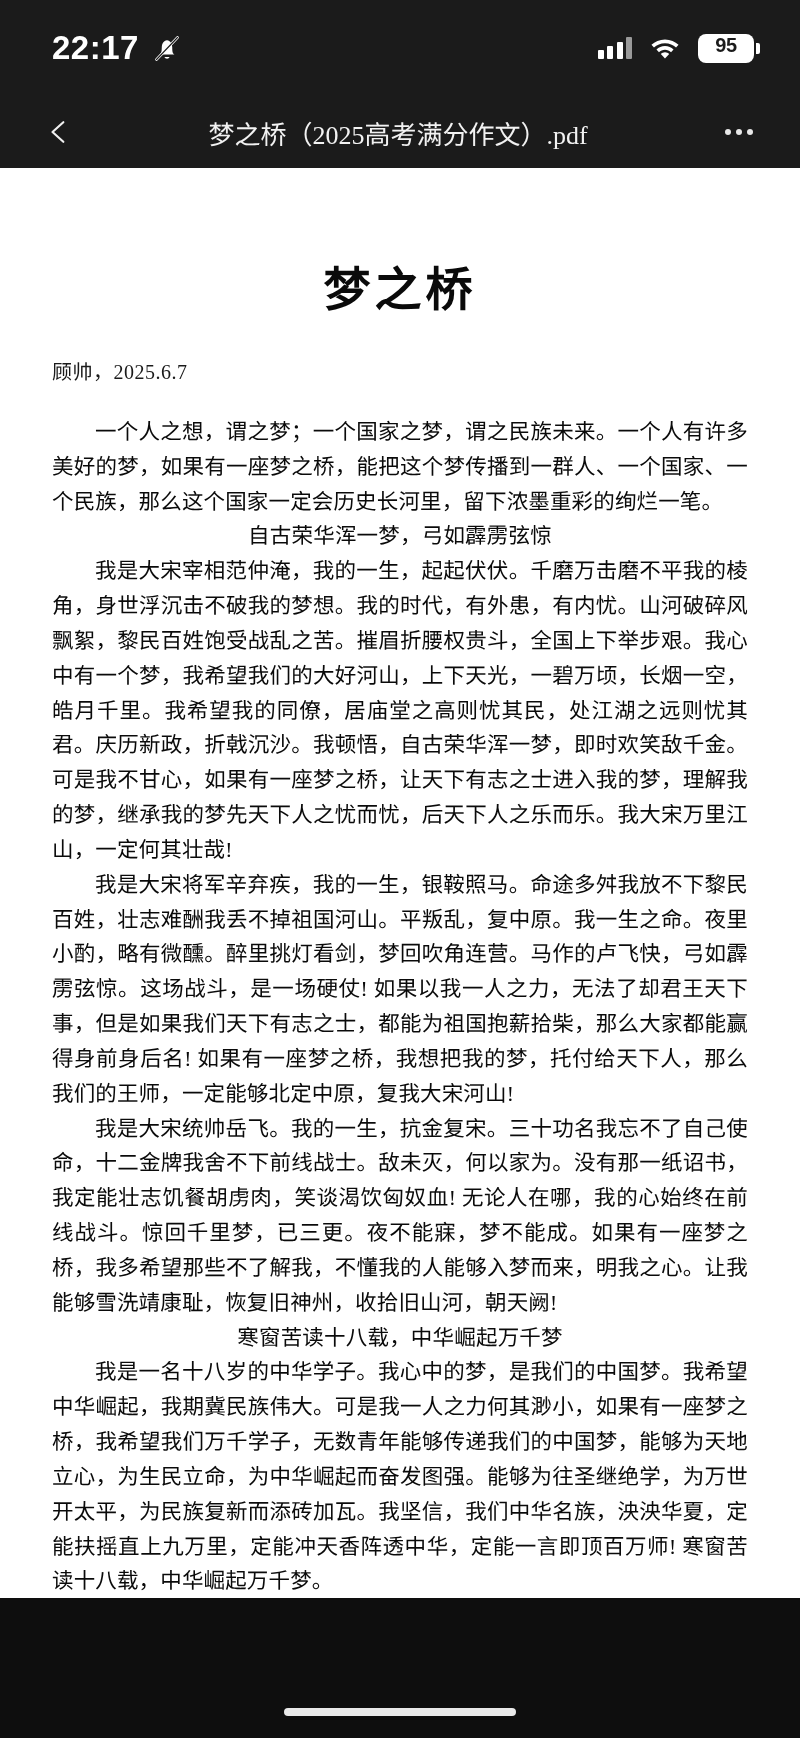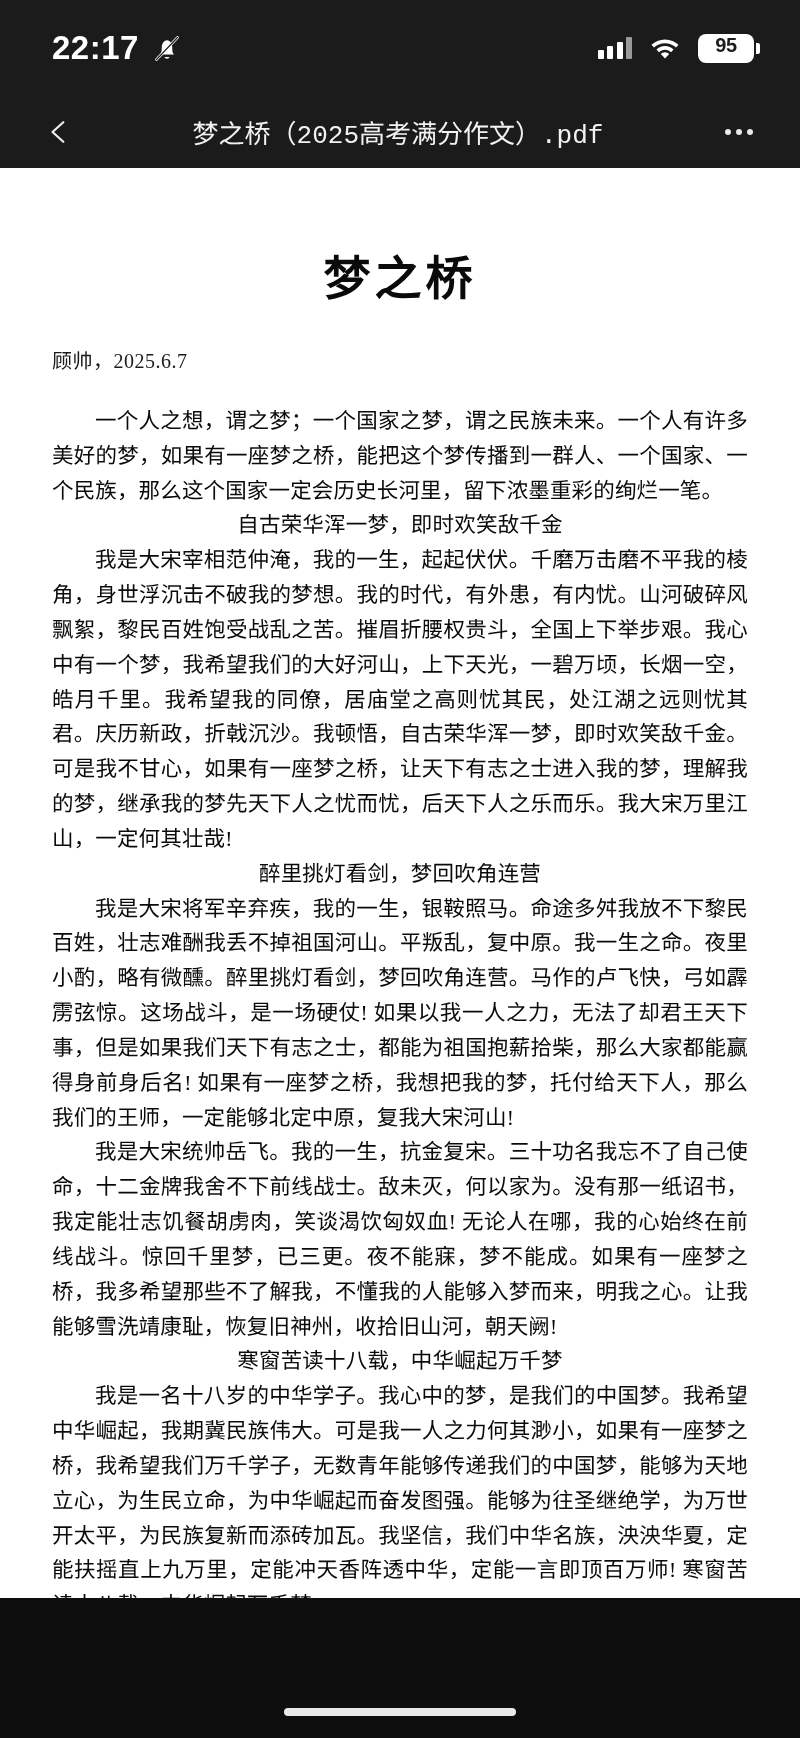--- a/index.html
+++ b/index.html
@@ -75,21 +75,21 @@
   .nav-back{
     width:42px; height:42px;
     display:flex; align-items:center; justify-content:center;
     flex:0 0 auto;
   }
   .nav-title{
     flex:1 1 auto;
     text-align:center;
     color:#f2f2f2;
     font-size:26px;
-    font-family:Liberation Mono, monospace;
+    font-family:Liberation Serif, serif;
     white-space:nowrap;
     overflow:hidden;
     text-overflow:ellipsis;
     padding:0 10px;
   }
   .nav-more{
     width:46px; height:42px;
     display:flex; align-items:center; justify-content:center;
     gap:5px;
     flex:0 0 auto;
@@ -102,20 +102,21 @@
   
   .doc-scroll{
     flex:1 1 auto;
     background:#fff;
     overflow:hidden;
     position:relative;
   }
   .page{
     background:#fff;
     padding:72px 52px 40px 52px;
+    margin-top:11px;
   }
   .doc-title{
     text-align:center;
     font-family:"Liberation Serif", serif;
     font-weight:bold;
     font-size:47px;
     letter-spacing:4px;
     color:#0a0a0a;
     margin-bottom:36px;
   }
@@ -211,23 +212,22 @@
       <i></i>
     </div>
   </div>
 
   <div class="doc-scroll">
     <div class="page">
       <div class="doc-title">梦之桥</div>
       <div class="doc-byline">顾帅，2025.6.7</div>
       <div id="doc-body">
           <div class="para">一个人之想，谓之梦；一个国家之梦，谓之民族未来。一个人有许多美好的梦，如果有一座梦之桥，能把这个梦传播到一群人、一个国家、一个民族，那么这个国家一定会历史长河里，留下浓墨重彩的绚烂一笔。</div>
-          <div class="sec-heading">自古荣华浑一梦，即时欢笑敌千金</div>
+          <div class="sec-heading">自古荣华浑一梦，弓如霹雳弦惊</div>
           <div class="para">我是大宋宰相范仲淹，我的一生，起起伏伏。千磨万击磨不平我的棱角，身世浮沉击不破我的梦想。我的时代，有外患，有内忧。山河破碎风飘絮，黎民百姓饱受战乱之苦。摧眉折腰权贵斗，全国上下举步艰。我心中有一个梦，我希望我们的大好河山，上下天光，一碧万顷，长烟一空，皓月千里。我希望我的同僚，居庙堂之高则忧其民，处江湖之远则忧其君。庆历新政，折戟沉沙。我顿悟，自古荣华浑一梦，即时欢笑敌千金。可是我不甘心，如果有一座梦之桥，让天下有志之士进入我的梦，理解我的梦，继承我的梦先天下人之忧而忧，后天下人之乐而乐。我大宋万里江山，一定何其壮哉!</div>
-          <div class="sec-heading">醉里挑灯看剑，梦回吹角连营</div>
           <div class="para">我是大宋将军辛弃疾，我的一生，银鞍照马。命途多舛我放不下黎民百姓，壮志难酬我丢不掉祖国河山。平叛乱，复中原。我一生之命。夜里小酌，略有微醺。醉里挑灯看剑，梦回吹角连营。马作的卢飞快，弓如霹雳弦惊。这场战斗，是一场硬仗! 如果以我一人之力，无法了却君王天下事，但是如果我们天下有志之士，都能为祖国抱薪拾柴，那么大家都能赢得身前身后名! 如果有一座梦之桥，我想把我的梦，托付给天下人，那么我们的王师，一定能够北定中原，复我大宋河山!</div>
           <div class="para">我是大宋统帅岳飞。我的一生，抗金复宋。三十功名我忘不了自己使命，十二金牌我舍不下前线战士。敌未灭，何以家为。没有那一纸诏书，我定能壮志饥餐胡虏肉，笑谈渴饮匈奴血! 无论人在哪，我的心始终在前线战斗。惊回千里梦，已三更。夜不能寐，梦不能成。如果有一座梦之桥，我多希望那些不了解我，不懂我的人能够入梦而来，明我之心。让我能够雪洗靖康耻，恢复旧神州，收拾旧山河，朝天阙!</div>
           <div class="sec-heading">寒窗苦读十八载，中华崛起万千梦</div>
           <div class="para">我是一名十八岁的中华学子。我心中的梦，是我们的中国梦。我希望中华崛起，我期冀民族伟大。可是我一人之力何其渺小，如果有一座梦之桥，我希望我们万千学子，无数青年能够传递我们的中国梦，能够为天地立心，为生民立命，为中华崛起而奋发图强。能够为往圣继绝学，为万世开太平，为民族复新而添砖加瓦。我坚信，我们中华名族，泱泱华夏，定能扶摇直上九万里，定能冲天香阵透中华，定能一言即顶百万师! 寒窗苦读十八载，中华崛起万千梦。</div>
         </div>
     </div>
   </div>
 
   <div class="bottombar">
     <div class="home-indicator"></div>

